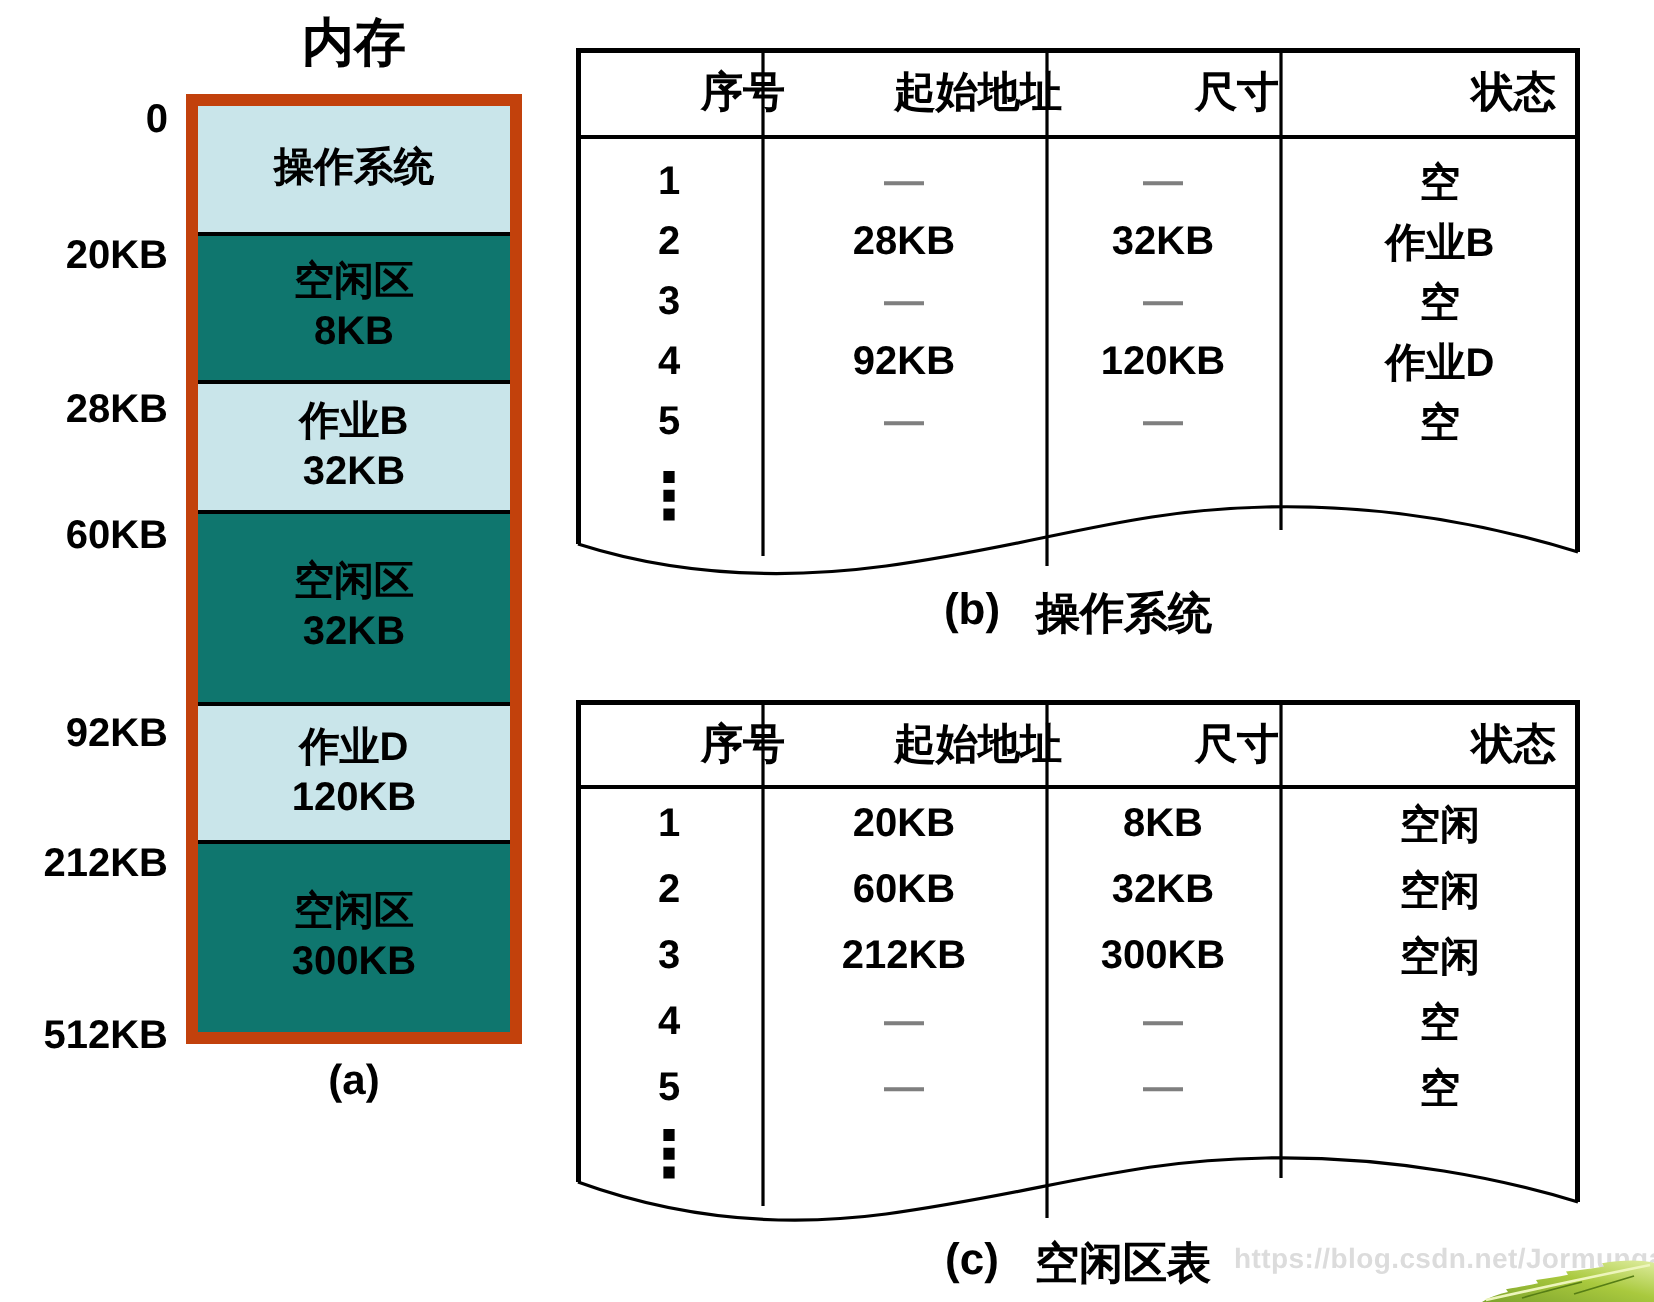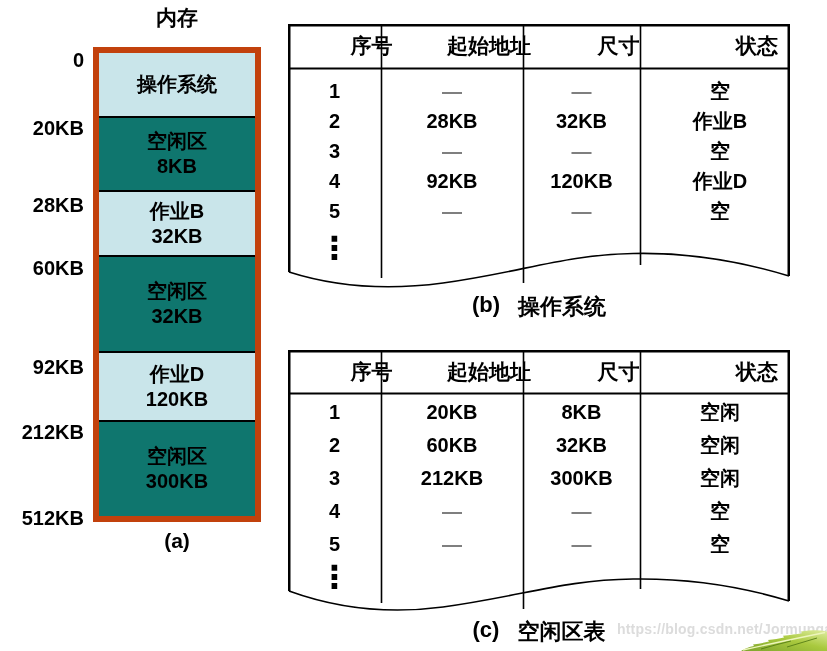--- a/index.html
+++ b/index.html
@@ -3,21 +3,21 @@
 <meta charset="utf-8">
 <style>
   html,body{margin:0;padding:0;background:#fff;}
   #page{
     position:relative;width:827px;height:651px;background:#ffffff;overflow:hidden;
     font-family:"Liberation Sans","DejaVu Sans",sans-serif;font-weight:bold;color:#000;
   }
   .abs{position:absolute;}
 
   
-  .mem-title{left:93px;top:4px;width:168px;text-align:center;font-size:21px;}
+  .mem-title{left:93px;top:4px;width:168px;text-align:center;font-size:26px;}
   .addr{left:0;width:84px;text-align:right;font-size:20px;line-height:24px;}
   .mem-map{
     left:93px;top:47px;width:168px;height:475px;border:6px solid #c2410c;
     box-sizing:border-box;display:flex;flex-direction:column;
   }
   .mblock{
     box-sizing:border-box;border-bottom:2px solid #000;
     display:flex;flex-direction:column;align-items:center;justify-content:center;
     font-size:20px;line-height:25px;text-align:center;background:#0f766e;
   }

